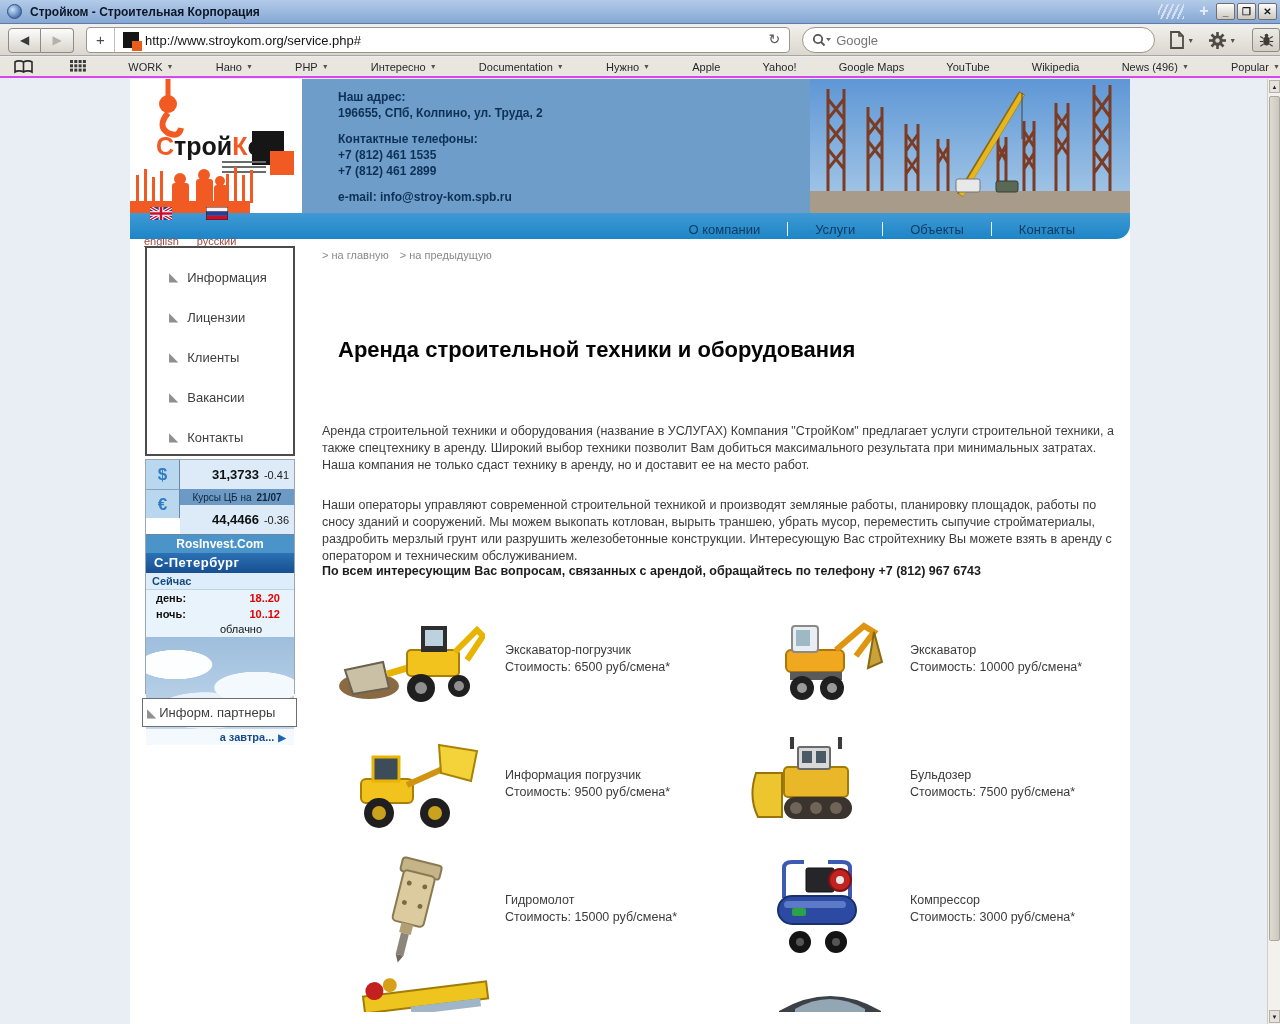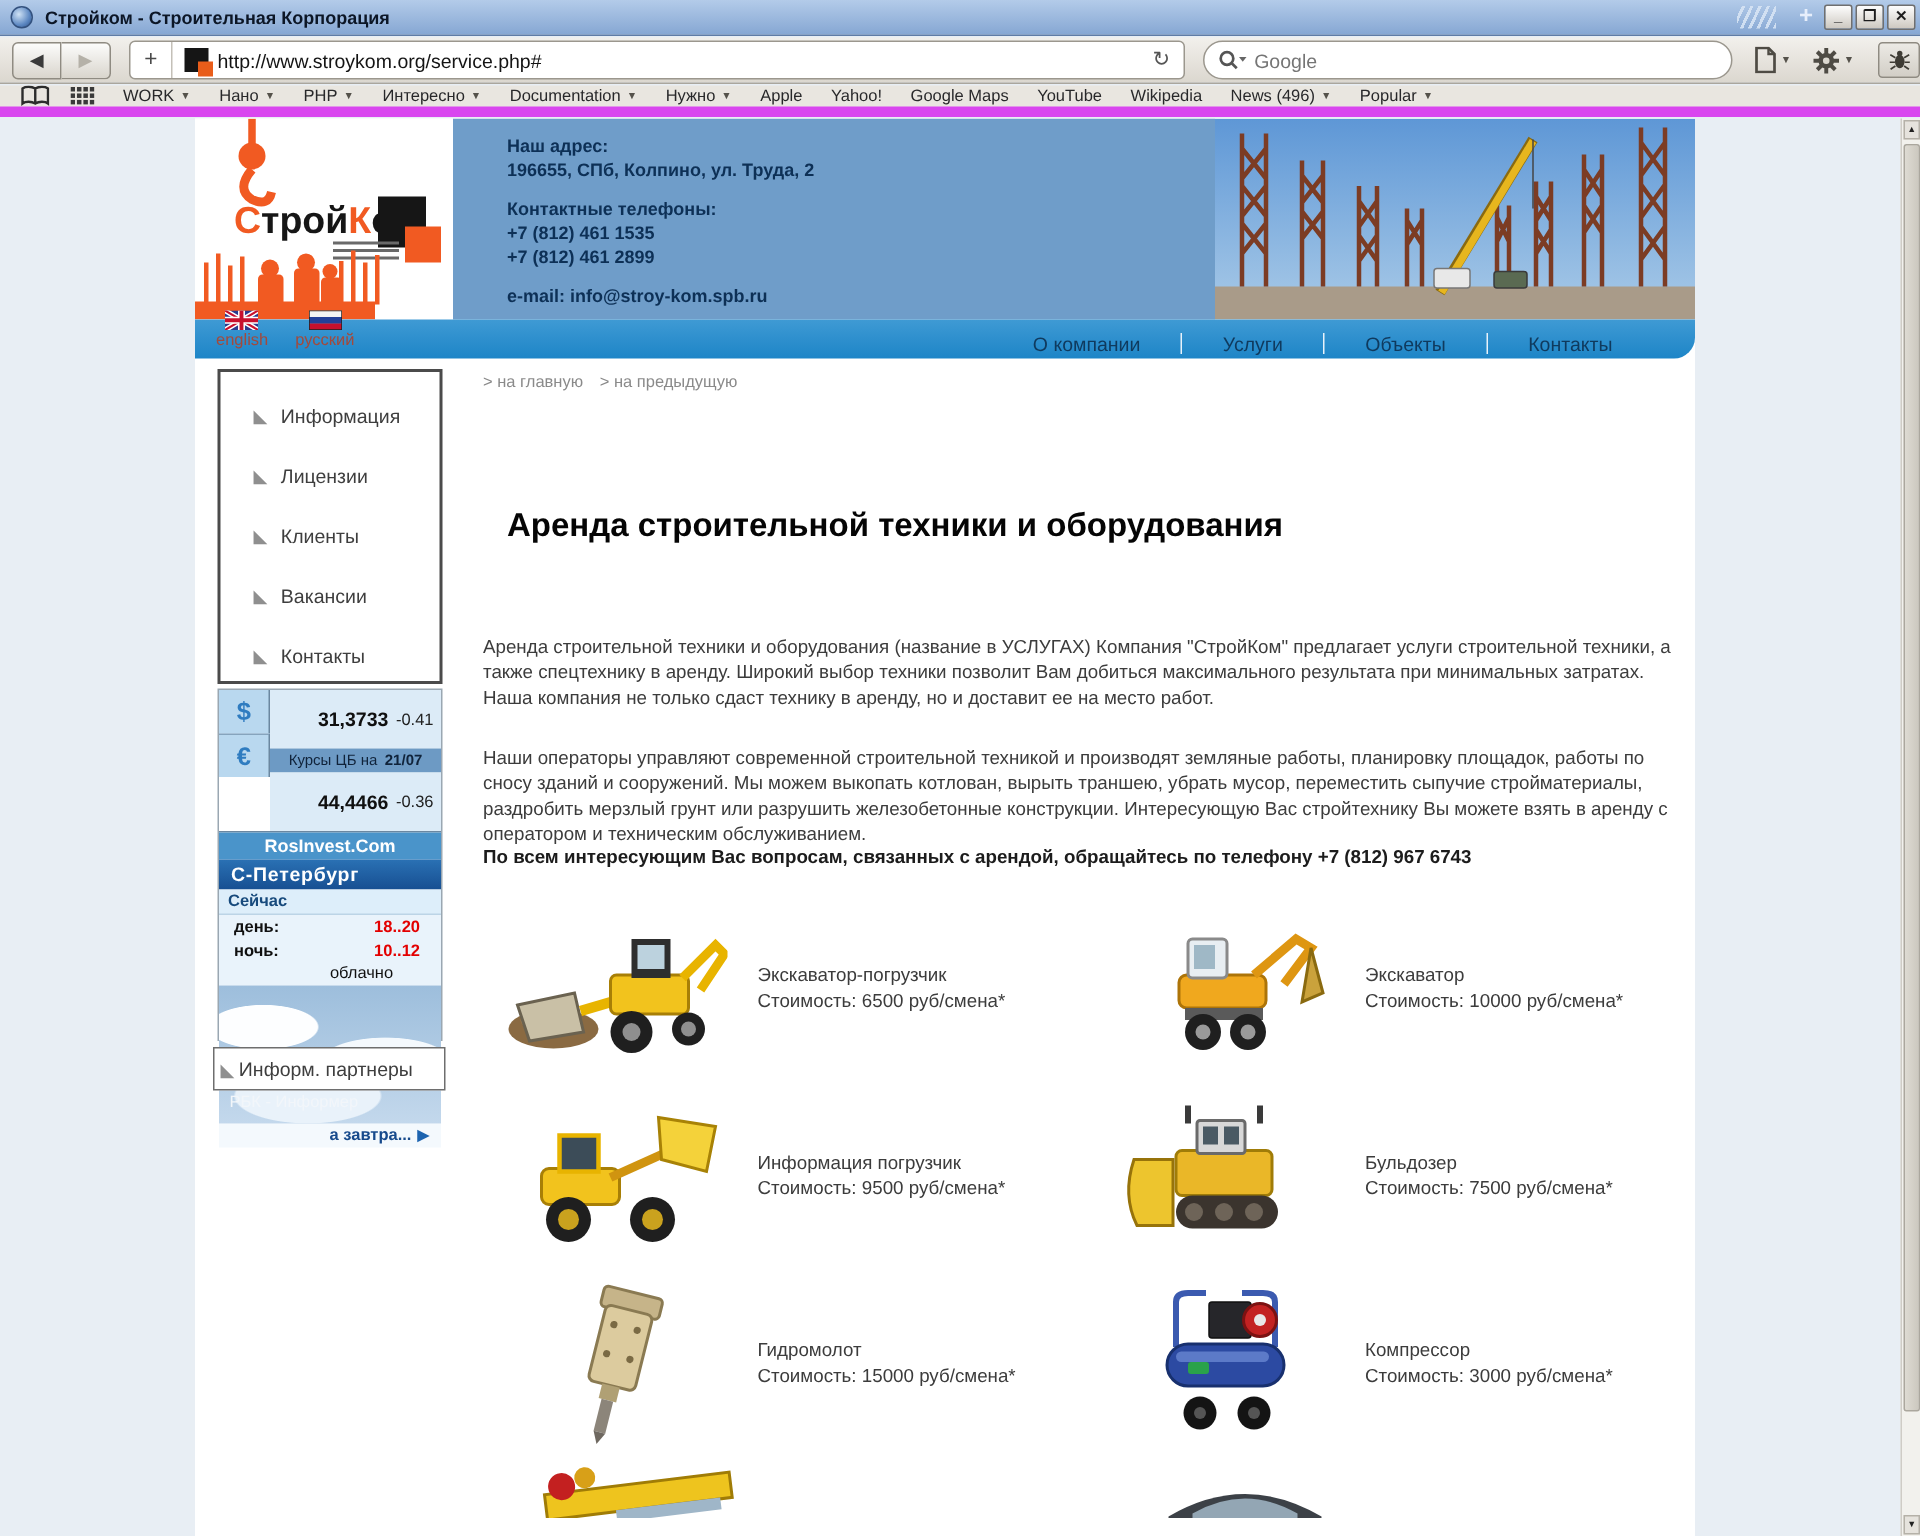--- a/index.html
+++ b/index.html
@@ -44,22 +44,22 @@
     border:1px solid #9b978e; border-radius:13px; display:flex; align-items:center; }
   .searchfield input { border:none; outline:none; width:280px; font-size:13px;
     font-family:"Liberation Sans",sans-serif; color:#333; background:transparent; }
   .mag { margin:0 4px 0 9px; }
   .tb-icon { margin-left:14px; display:flex; align-items:center; }
   .dd-arrow { font-size:7px; color:#55524b; margin-left:2px; }
   .bugbtn { margin-left:16px; width:28px; height:24px; background:linear-gradient(#eceae5,#d2cec6);
     border:1px solid #8f8b82; border-radius:3px; display:flex; align-items:center; justify-content:center; }
 
   .bookmarksbar { position:absolute; top:57px; left:0; width:1280px; height:21px;
-    background:#e9e6e0; border-bottom:7px solid #d946ef; display:flex; align-items:center;
-    font-size:11px; color:#28282a; }
+    background:#e9e6e0; border-bottom:2px solid #d946ef; display:flex; align-items:center;
+    font-size:11px; color:#28282a;justify-content:space-between; }
   .bm-ico { margin-left:14px; }
   .bm-item { margin-left:19px; display:flex; align-items:center; white-space:nowrap; }
   .bm-item .dd-arrow { margin-left:4px; }
 
   
   .viewport { position:absolute; top:79px; left:0; width:1280px; height:945px; background:#e8eef4; }
   .scrollbar { position:absolute; right:0; top:0; width:13px; height:945px; background:#f2f1ed;
     border-left:1px solid #cfccc6; }
   .sb-btn { position:absolute; left:1px; width:11px; height:13px; background:#e6e3dd;
     border:1px solid #b5b1a8; font-size:6px; text-align:center; line-height:12px; color:#222; }
@@ -76,42 +76,42 @@
     font-size:12px; font-weight:bold; color:#0d3056; line-height:16px; }
   .contact-band .sp { height:10px; }
   .hdr-photo { width:320px; height:134px; }
 
   
   .navbar { position:relative; height:26px; background:linear-gradient(#3f9ad4,#1d85c7);
     border-radius:0 0 14px 0; }
   .langs { position:absolute; left:14px; top:-6px; display:flex; gap:18px; }
   .lang { display:flex; flex-direction:column; align-items:center; }
   .lang svg { display:block; }
-  .lang-label { font-size:11px; color:#a34a3c; margin-top:1px; }
+  .lang-label { font-size:11px; color:#a34a3c; margin-top:15px;text-decoration:underline; }
   .navmenu { position:absolute; right:28px; top:0; height:32px; display:flex; align-items:center;
     font-size:13px; color:#0f3a5e; }
   .navmenu .nm { padding:0 27px; }
   .navmenu .sep { width:1px; height:14px; background:#e8f2fa; }
 
   
   .menu-box { position:absolute; left:15px; top:167px; width:150px; height:210px;
     border:2px solid #4b4b4b; background:#fff; padding-top:9px; }
   .menu-item { display:flex; align-items:center; height:40px; padding-left:22px; }
   .tri { color:#8f8f8f; font-size:12px; margin-right:9px; }
   .menu-item span.lbl { font-size:13px; color:#3e3e3e; }
 
   .wbox { position:absolute; left:15px; top:380px; width:150px; height:235px;
     border:1px solid #9aa7b2; background:#fff; font-size:11px; }
   .wcur { display:flex; border-bottom:1px solid #6b87a0; }
   .wsyms { width:34px; display:flex; flex-direction:column; }
   .wsym { height:29px; background:#b9d8ef; border-right:1px solid #6b87a0; color:#2f7cc0;
     font-size:17px; font-weight:bold; text-align:center; line-height:29px; }
   .wsym + .wsym { border-top:1px solid #86a4bd; }
   .wvals { flex:1; display:flex; flex-direction:column; }
-  .wval { height:39px; background:#dcebf7; display:flex; align-items:center; justify-content:flex-end;
+  .wval { height:29px; background:#dcebf7; display:flex; align-items:center; justify-content:flex-end;
     padding-right:5px; }
   .wval b { font-size:13px; color:#101010; margin-right:5px; }
   .wval span { font-size:11px; color:#222; }
   .wlabel { height:16px; background:#6d9ac4; color:#10233a; display:flex; align-items:center;
     justify-content:center; gap:5px; font-size:10px; }
   .wsource { height:18px; background:#4a94ca; color:#fff; font-weight:bold; font-size:12px;
     text-align:center; line-height:18px; }
   .wcity { height:20px; background:linear-gradient(#2a71b4,#174f92); color:#fff; font-weight:bold;
     font-size:13px; line-height:20px; padding-left:8px; letter-spacing:.5px; }
   .wnow { height:17px; background:#ddeefa; color:#174a7c; font-weight:bold; font-size:11px;

